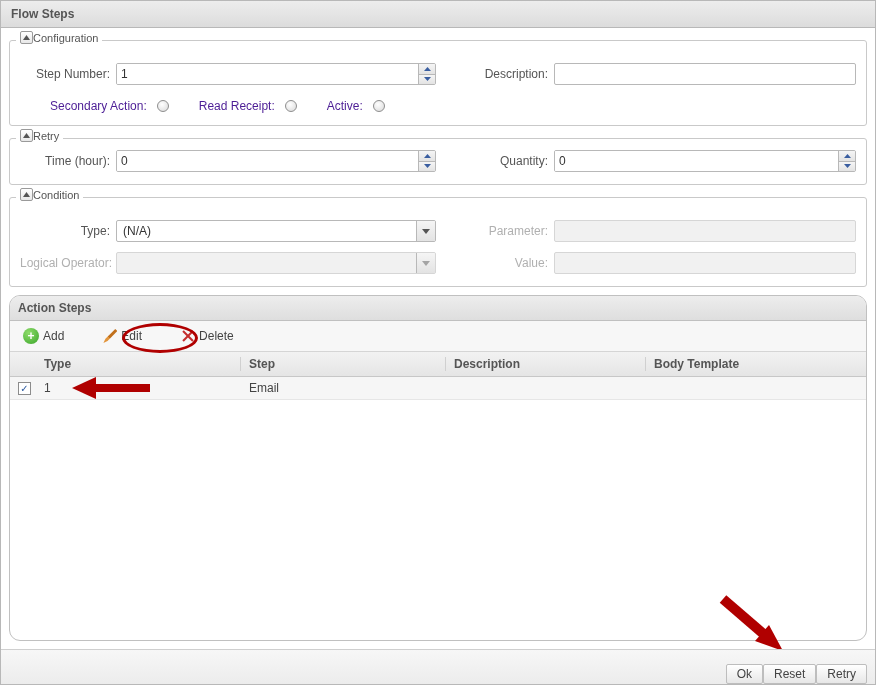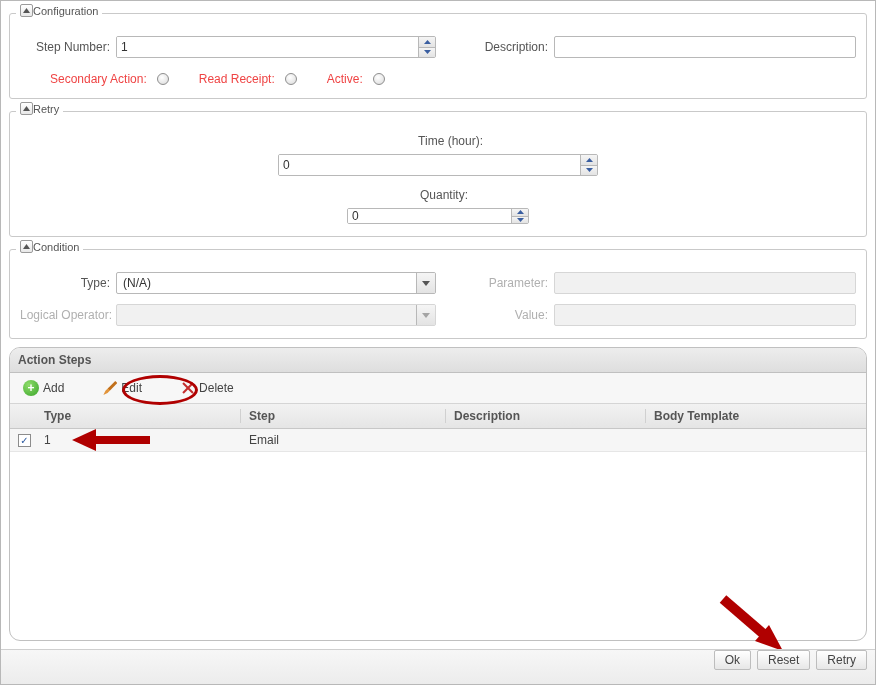--- a/index.html
+++ b/index.html
@@ -36,23 +36,22 @@
     display: flex;
     flex-direction: column;
     position: relative;
   }
   .dialog-footer {
     height: 34px;
     border-top: 1px solid #cfcfcf;
     background: linear-gradient(#f7f7f7, #ececec);
     display: flex;
     justify-content: flex-end;
-    align-items: flex-start;
+    align-items: flex-end;
     padding: 0 8px;
-    gap: 6px;
   }
   .footer-btn {
     border: 1px solid #bdbdbd;
     background: linear-gradient(#ffffff, #e7e7e7);
     border-radius: 2px;
     padding: 2px 10px;
     font-size: 12px;
     color: #444;
     cursor: pointer;
   }
@@ -186,21 +185,21 @@
   .radio-dot {
     width: 12px;
     height: 12px;
     border: 1px solid #8e8e8e;
     border-radius: 50%;
     background: radial-gradient(circle at 40% 35%, #fff, #d9d9d9);
     box-sizing: border-box;
     display: inline-block;
   }
   .cfg-checks { margin-top: 14px; }
-  .cfg-checks span.cl { color: #ef4444; margin-right: 4px; }
+  .cfg-checks span.cl { color: #4c1d95; margin-right: 4px; }
   .cfg-checks .radio-dot { margin-right: 24px; }
 
   
   .panel {
     border: 1px solid #c0c0c0;
     border-radius: 11px;
     flex: 1;
     display: flex;
     flex-direction: column;
     overflow: hidden;
@@ -313,20 +312,21 @@
   .arrow-annot {
     position: absolute;
     pointer-events: none;
   }
 </style>
 </head>
 <body>
 
 <div class="dialog">
 
+  <div class="dialog-header">Flow Steps</div>
 
   <div class="dialog-body">
 
     <div class="fset">
       <div class="fset-legend">
         <span class="toggle-box">
           <svg width="7" height="5" viewBox="0 0 7 5">
               <path d="M0 5 L3.5 0 L7 5 Z" fill="#555"></path>
             </svg>
         </span>
@@ -368,21 +368,21 @@
 
     <div class="fset">
       <div class="fset-legend">
         <span class="toggle-box">
           <svg width="7" height="5" viewBox="0 0 7 5">
               <path d="M0 5 L3.5 0 L7 5 Z" fill="#555"></path>
             </svg>
         </span>
         <span>Retry</span>
       </div>
-      <div class="form-row" style="margin-top:14px;flex-direction:column;">
+      <div class="form-row" style="margin-top:3px;">
         <div class="label">Time (hour):</div>
         <div class="spinner" style="width:320px;">
           <input value="0" style="">
           <div class="buttons">
             <div>
                 <svg width="7" height="4" viewBox="0 0 7 4">
                   <path d="M0 4 L3.5 0 L7 4 Z" fill="#3a5ea0"></path>
                 </svg>
               </div>
             <div>

